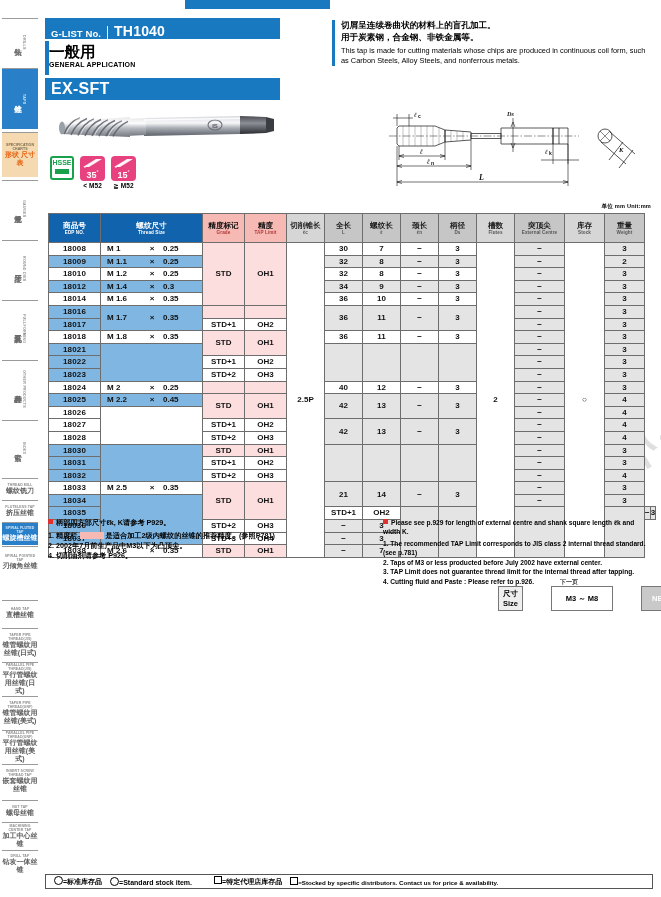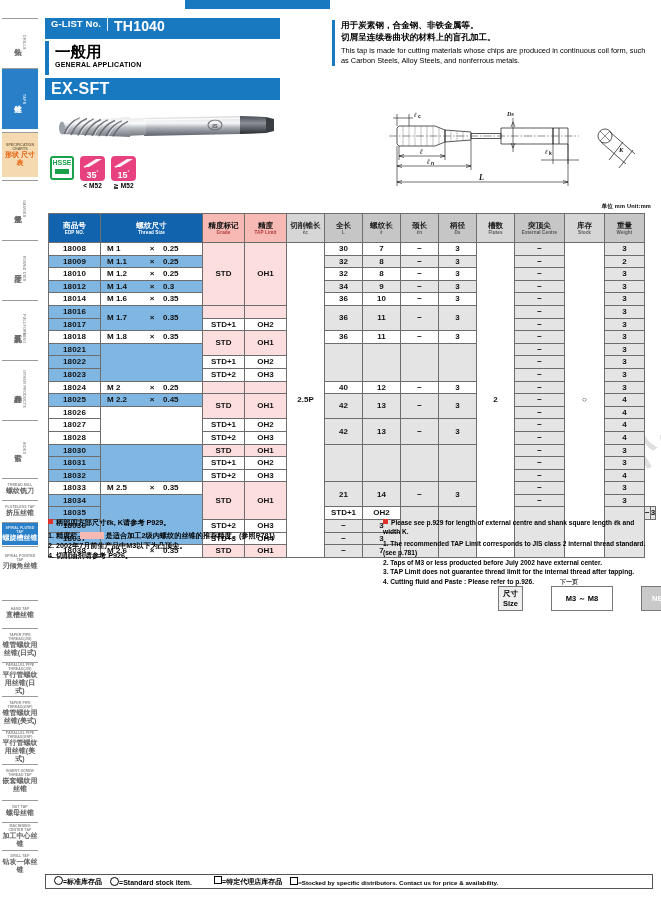--- a/index.html
+++ b/index.html
@@ -24,27 +24,27 @@
   .stab .h-en{font-size:3.5px;font-weight:bold;color:#8d8d8d;line-height:1.15;text-align:center;letter-spacing:.1px;}
   .stab .h-cn{font-size:7px;font-weight:bold;color:#5d5d5d;line-height:1.12;text-align:center;}
   .stab.hl .h-cn{color:#fff;}
   .stab.hl{background:#2a7fc9;}
   .stab.hl .h-en{color:#d8e9f8;}
   .stab.spec .h-en{color:#7a6a4a;}
   .stab.spec .h-cn{color:#e8620f;}
 
   
   .glist{position:absolute;left:45px;top:18px;width:235px;height:21px;background:#1878c0;
-         display:flex;align-items:flex-start;color:#fff;}
+         display:flex;align-items:flex-end;color:#fff;}
   .glist .lab{font-size:9.5px;font-weight:bold;letter-spacing:.1px;padding-left:6px;}
   .glist .bar{width:1px;height:13px;background:#fff;margin:0 6px;opacity:.9;}
   .glist .no{font-size:14px;font-weight:bold;letter-spacing:.2px;}
 
   .appbox{position:absolute;left:45px;top:41px;width:235px;height:34px;background:#fff;
-          border-left:4px solid #1878c0;box-sizing:border-box;padding-left:6px;}
+          border-left:4px solid #1878c0;box-sizing:border-box;}
   .appbox .cn{font-size:15.5px;font-weight:bold;line-height:17px;padding-top:2px;}
   .appbox .en{font-size:7px;font-weight:bold;letter-spacing:.2px;line-height:9px;}
 
   .exsft{position:absolute;left:45px;top:78px;width:235px;height:22px;background:#1878c0;
          display:flex;align-items:center;padding-left:6px;box-sizing:border-box;}
   .exsft span{color:#fff;font-size:16px;font-weight:bold;letter-spacing:.3px;}
 
   
   .desc{position:absolute;left:332px;top:20px;width:320px;border-left:3px solid #1878c0;padding-left:6px;box-sizing:border-box;}
   .desc .cn{font-size:8.6px;font-weight:bold;line-height:11.5px;}
@@ -262,22 +262,22 @@
 <div class="appbox">
   <div class="cn">一般用</div>
   <div class="en">GENERAL APPLICATION</div>
 </div>
 
 <div class="exsft">
   <span>EX-SFT</span>
 </div>
 
 <div class="desc">
+  <div class="cn">切屑呈连续卷曲状的材料上的盲孔加工。</div>
   <div class="cn">用于炭素钢，合金钢、非铁金属等。</div>
-  <div class="cn">切屑呈连续卷曲状的材料上的盲孔加工。</div>
   <div class="en">This tap is made for cutting materials whose chips are produced in continuous coil form, such as Carbon Steels, Alloy Steels, and nonferrous metals.</div>
 </div>
 
 <svg class="photo" viewBox="0 0 230 50">
   <defs>
     <linearGradient id="steel" x1="0" y1="0" x2="0" y2="1">
       <stop offset="0%" stop-color="#e8e8ea"></stop>
         <stop offset="30%" stop-color="#fcfcfd"></stop>
       <stop offset="55%" stop-color="#b9bcc2"></stop>
         <stop offset="100%" stop-color="#74787f"></stop>

